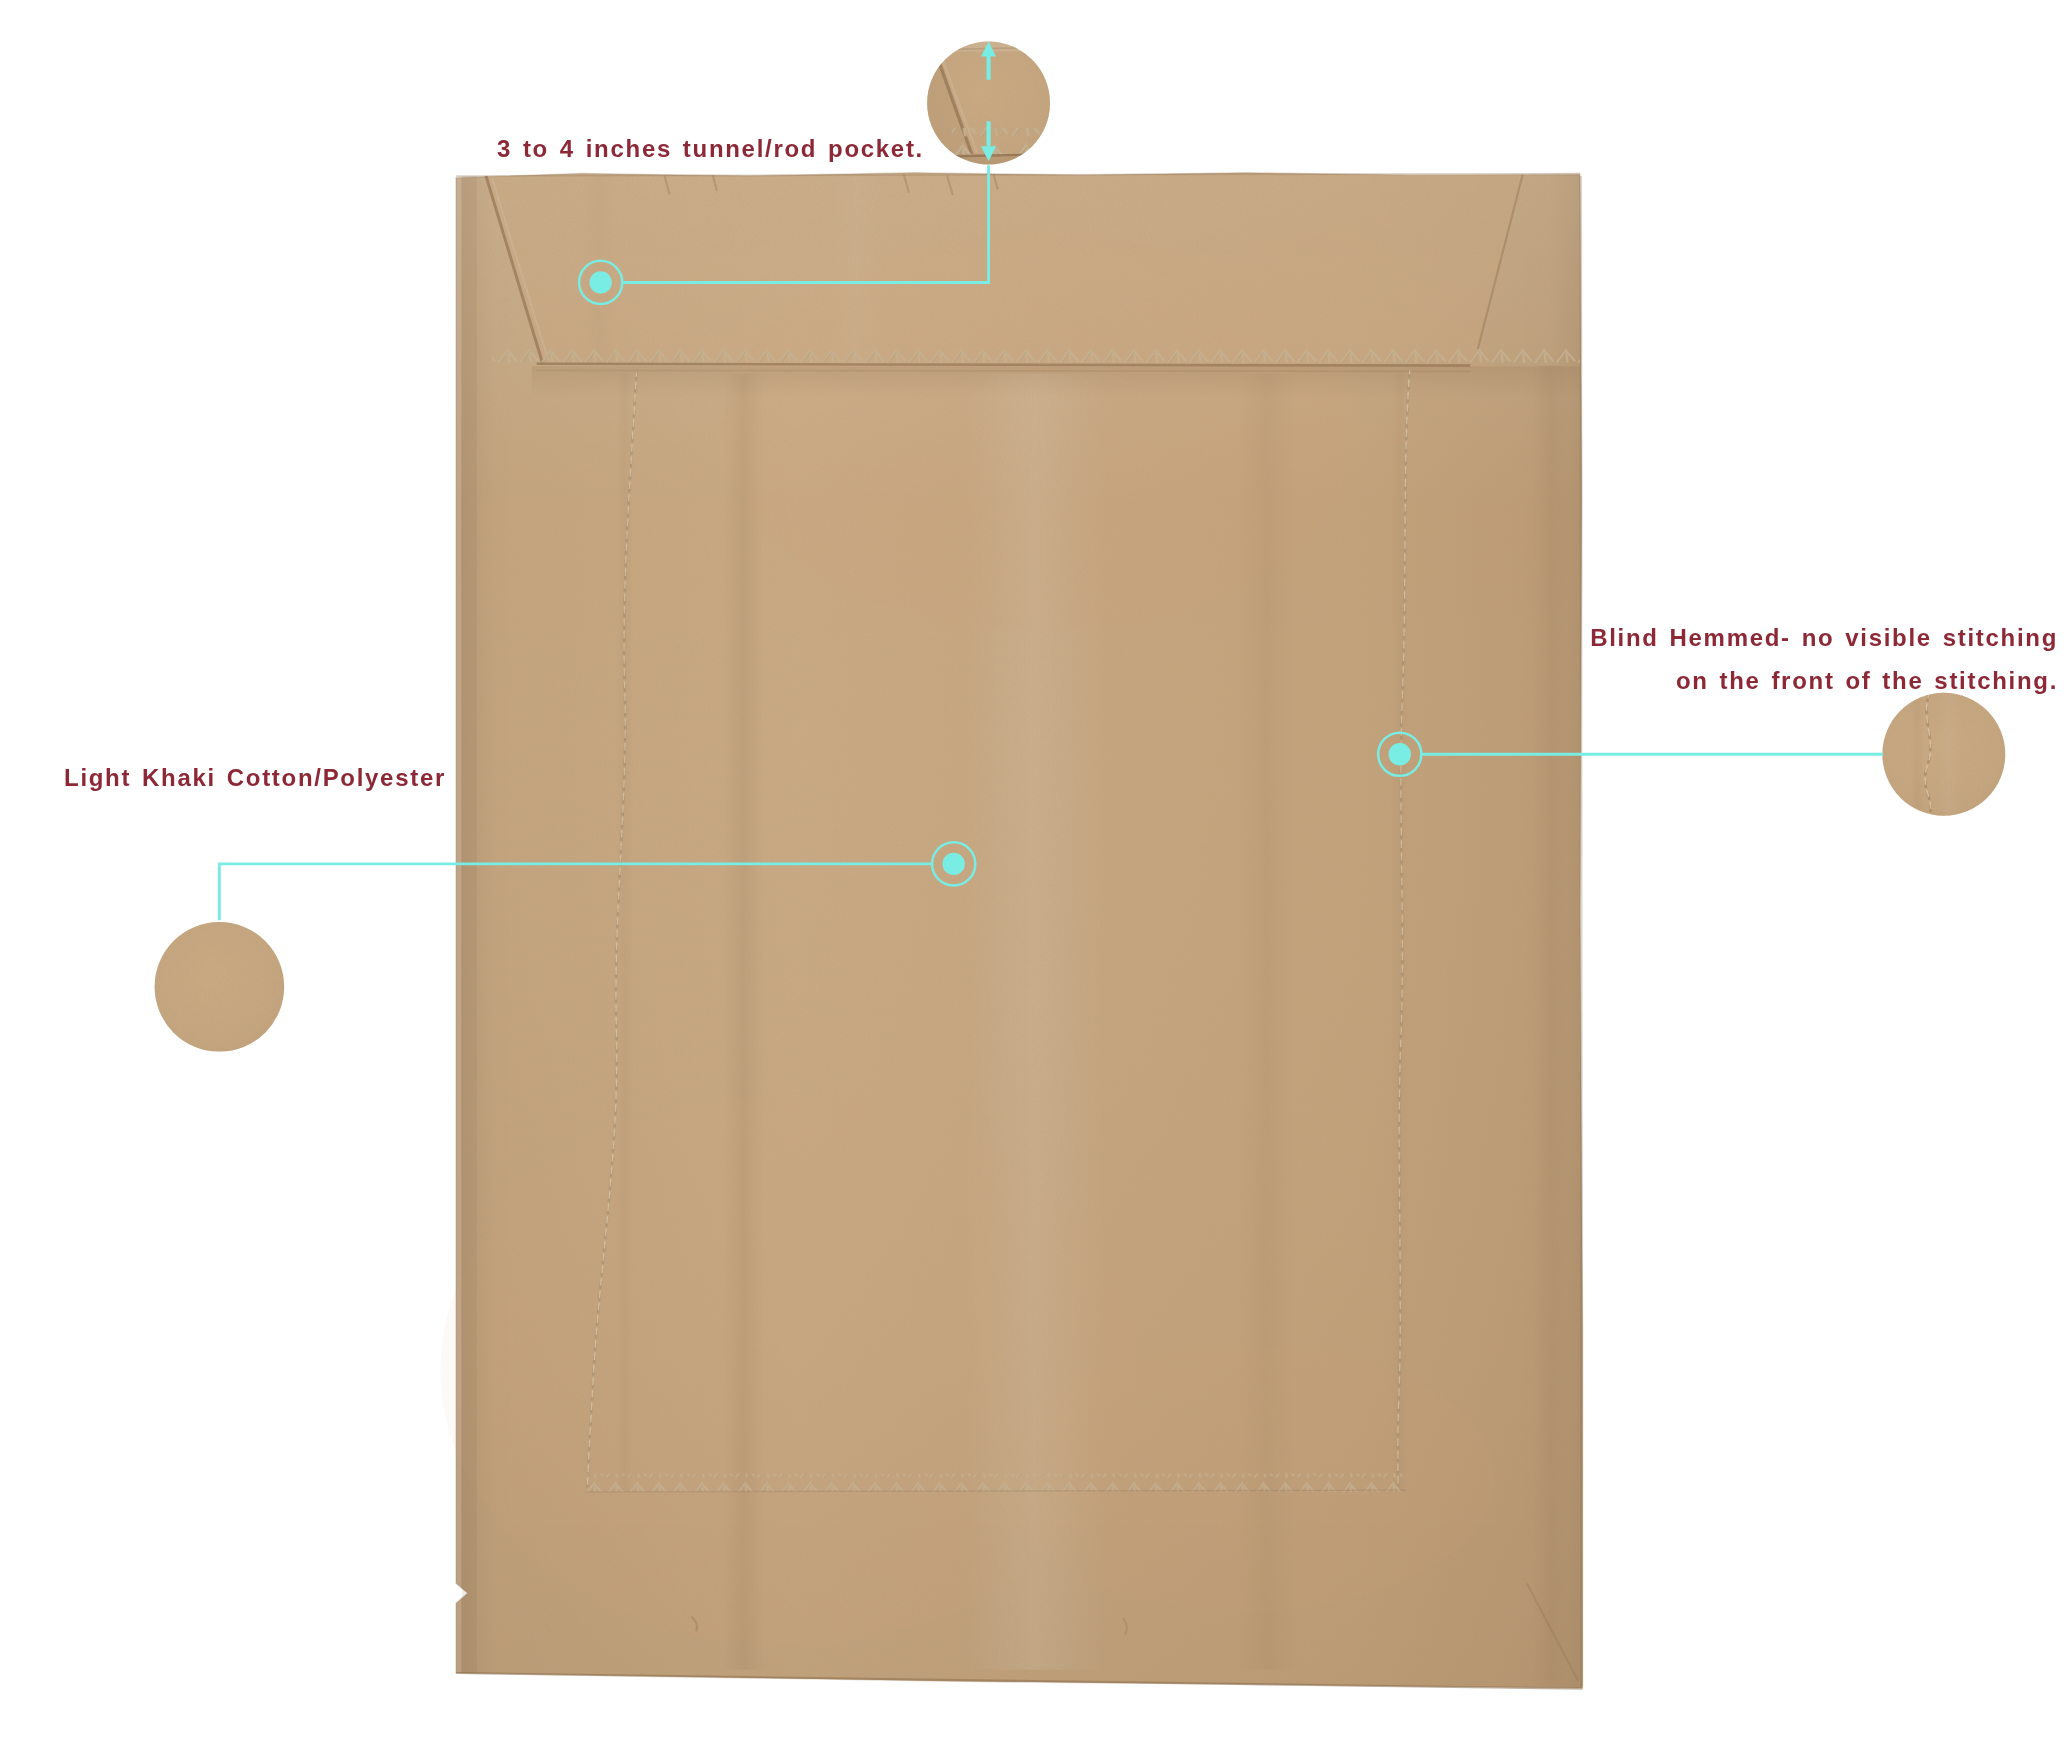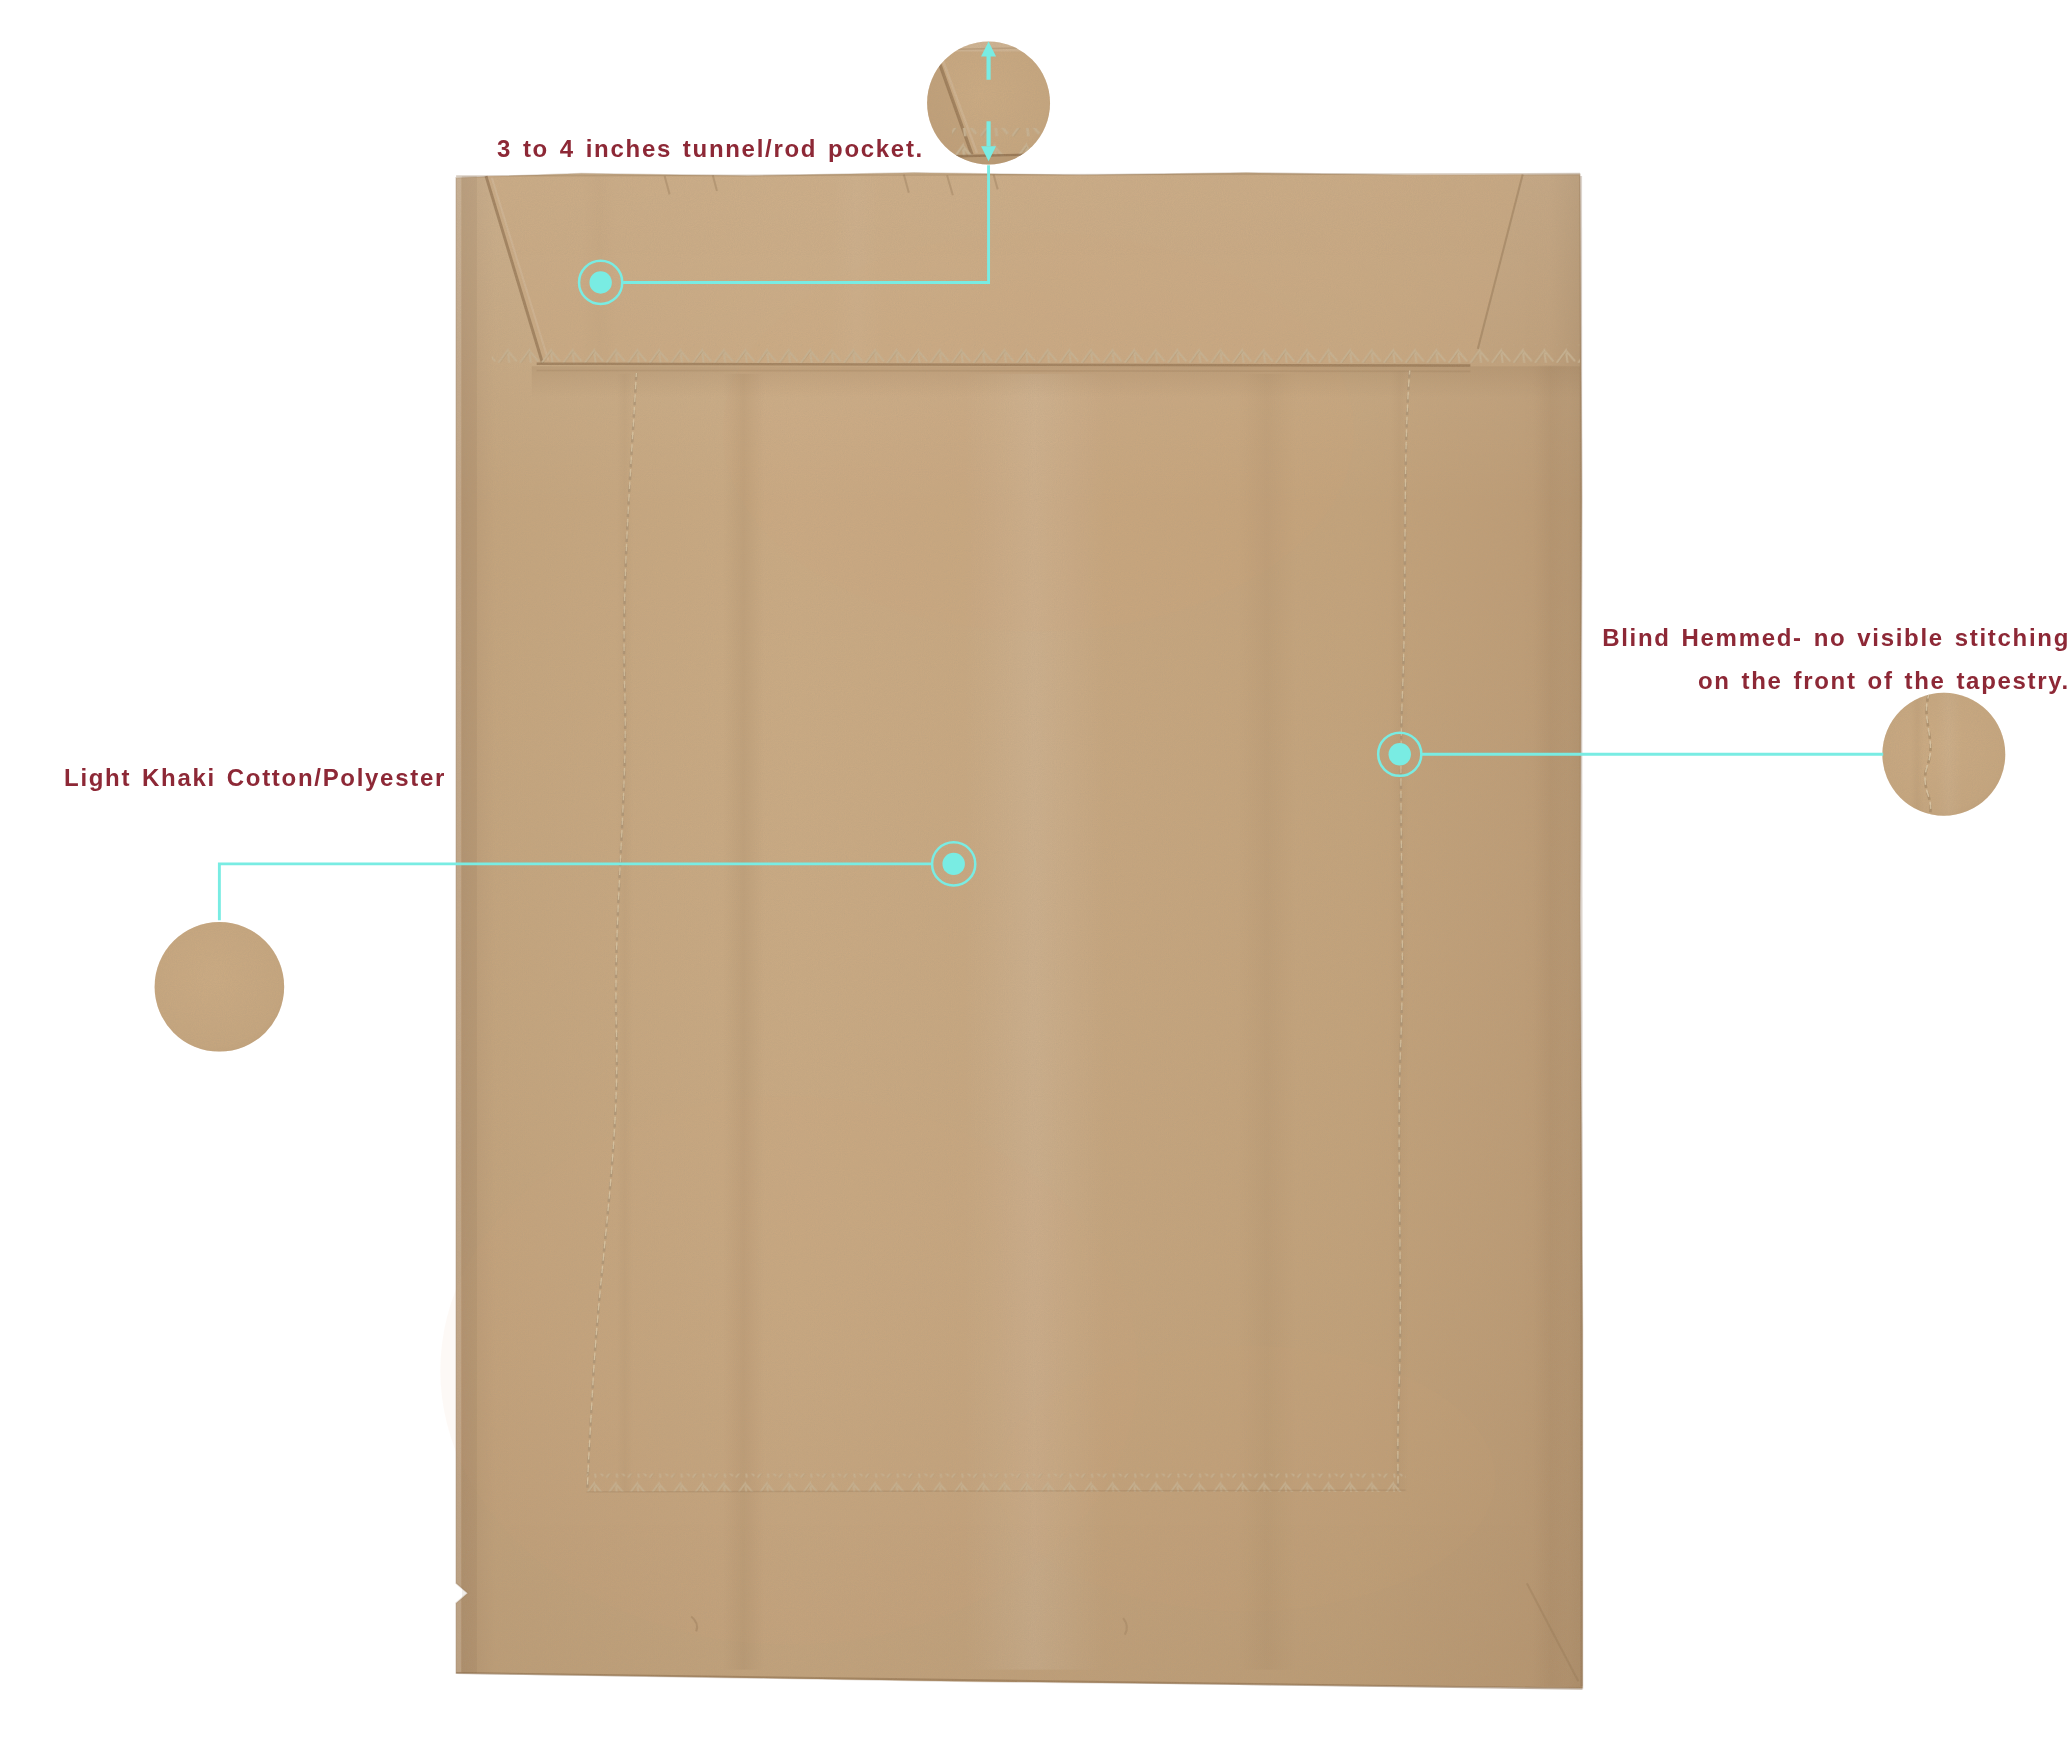--- a/index.html
+++ b/index.html
@@ -15,21 +15,21 @@
     position:absolute;
     font-weight:bold;
     font-size:24px;
     letter-spacing:1.7px;
     word-spacing:2.5px;
     color:#8d2836;
     white-space:nowrap;
   }
   .label-rod-pocket{left:497px;top:135px;}
   .label-lining{right:1625px;top:754px;text-align:center;line-height:47px;margin-left:41px;}
-  .label-blind-hem{right:1px;top:616px;text-align:right;line-height:43px;}
+  .label-blind-hem{right:13px;top:616px;text-align:right;line-height:43px;}
 </style>
 </head>
 <body>
 
 <div class="stage">
 
 <svg width="2071" height="1761" viewBox="0 0 2493 2120">
   <defs>
     <linearGradient id="gradMain" x1="0" y1="0" x2="1" y2="0">
       <stop offset="0" stop-color="#b99671"></stop>
@@ -234,17 +234,17 @@
 </svg>
 
 <div class="label label-rod-pocket">3 to 4 inches tunnel/rod pocket.</div>
 
 <div class="label label-lining">
   <div>Light Khaki Cotton/Polyester</div>
 </div>
 
 <div class="label label-blind-hem">
   <div>Blind Hemmed- no visible stitching</div>
-  <div>on the front of the tapestry.</div>
+  <div>on the front of the stitching.</div>
 </div>
 
 </div>
 
 
 </body></html>

